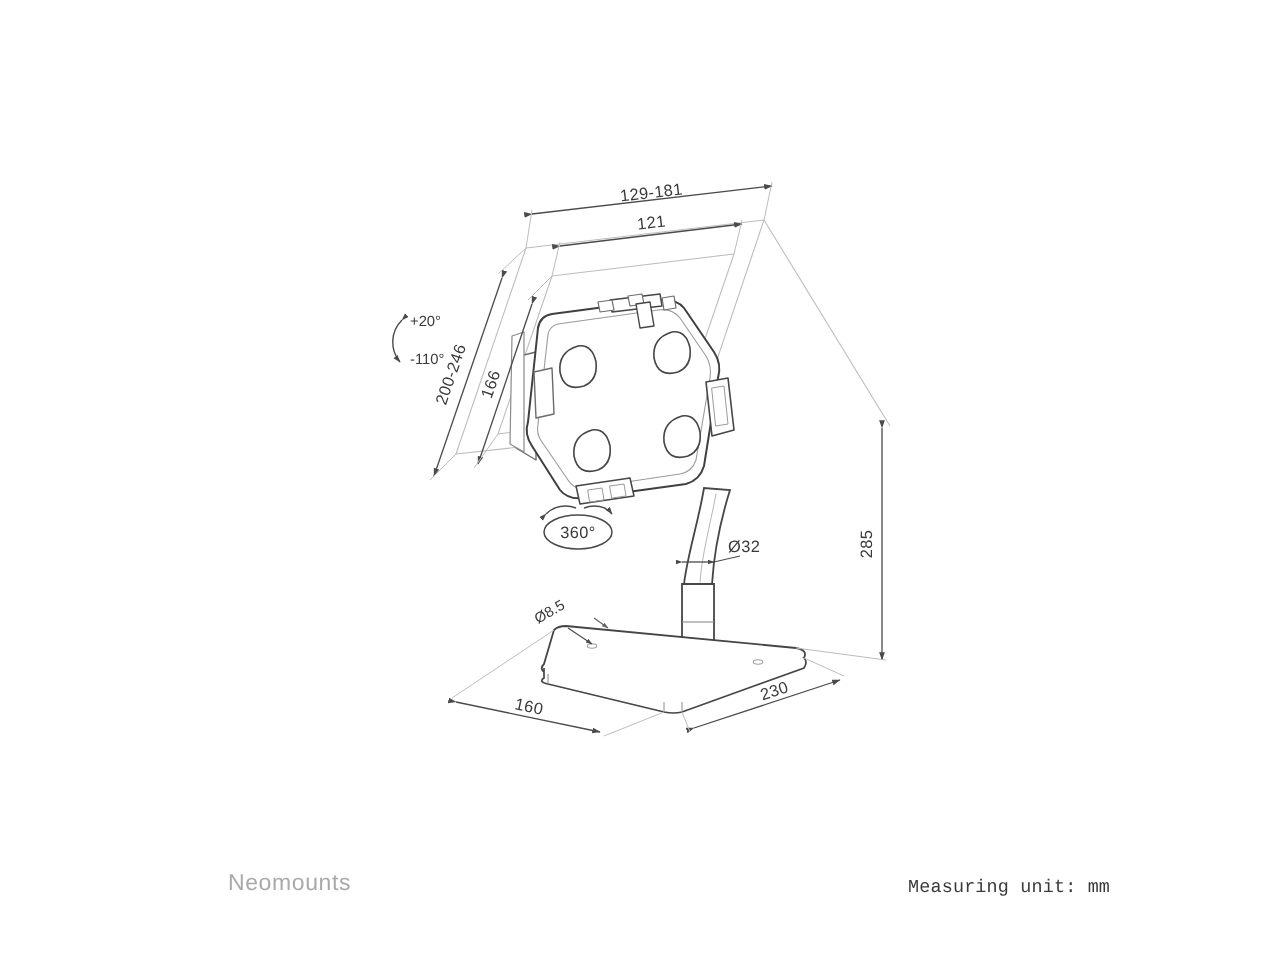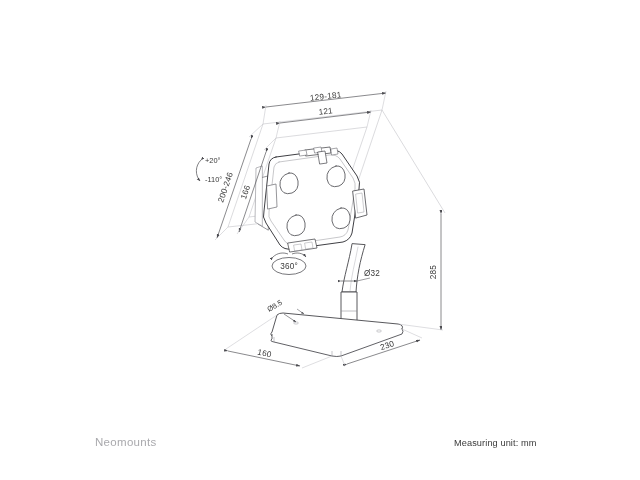--- a/index.html
+++ b/index.html
@@ -32,32 +32,32 @@
     fill: #3a3a3a;
     letter-spacing: 0.2px;
   }
   .dim-text-sm {
     font-family: "Liberation Sans", sans-serif;
     font-size: 7.4px;
     fill: #3a3a3a;
   }
   .footer-brand {
     position: absolute;
-    left: 95px;
+    left: 114px;
     top: 436px;
     font-family: "Liberation Sans", sans-serif;
     font-size: 11.5px;
     color: #a9a9ad;
     letter-spacing: 0.3px;
   }
   .footer-units {
     position: absolute;
     left: 454px;
     top: 438px;
-    font-family: Liberation Sans, sans-serif;
+    font-family: Liberation Mono, monospace;
     font-size: 9.2px;
     color: #3a3a3a;
     letter-spacing: 0.1px;
   }
 </style>
 </head>
 <body>
 
 <div id="drawing-stage">
 <svg class="drawing" viewBox="0 0 640 480" xmlns="http://www.w3.org/2000/svg">

